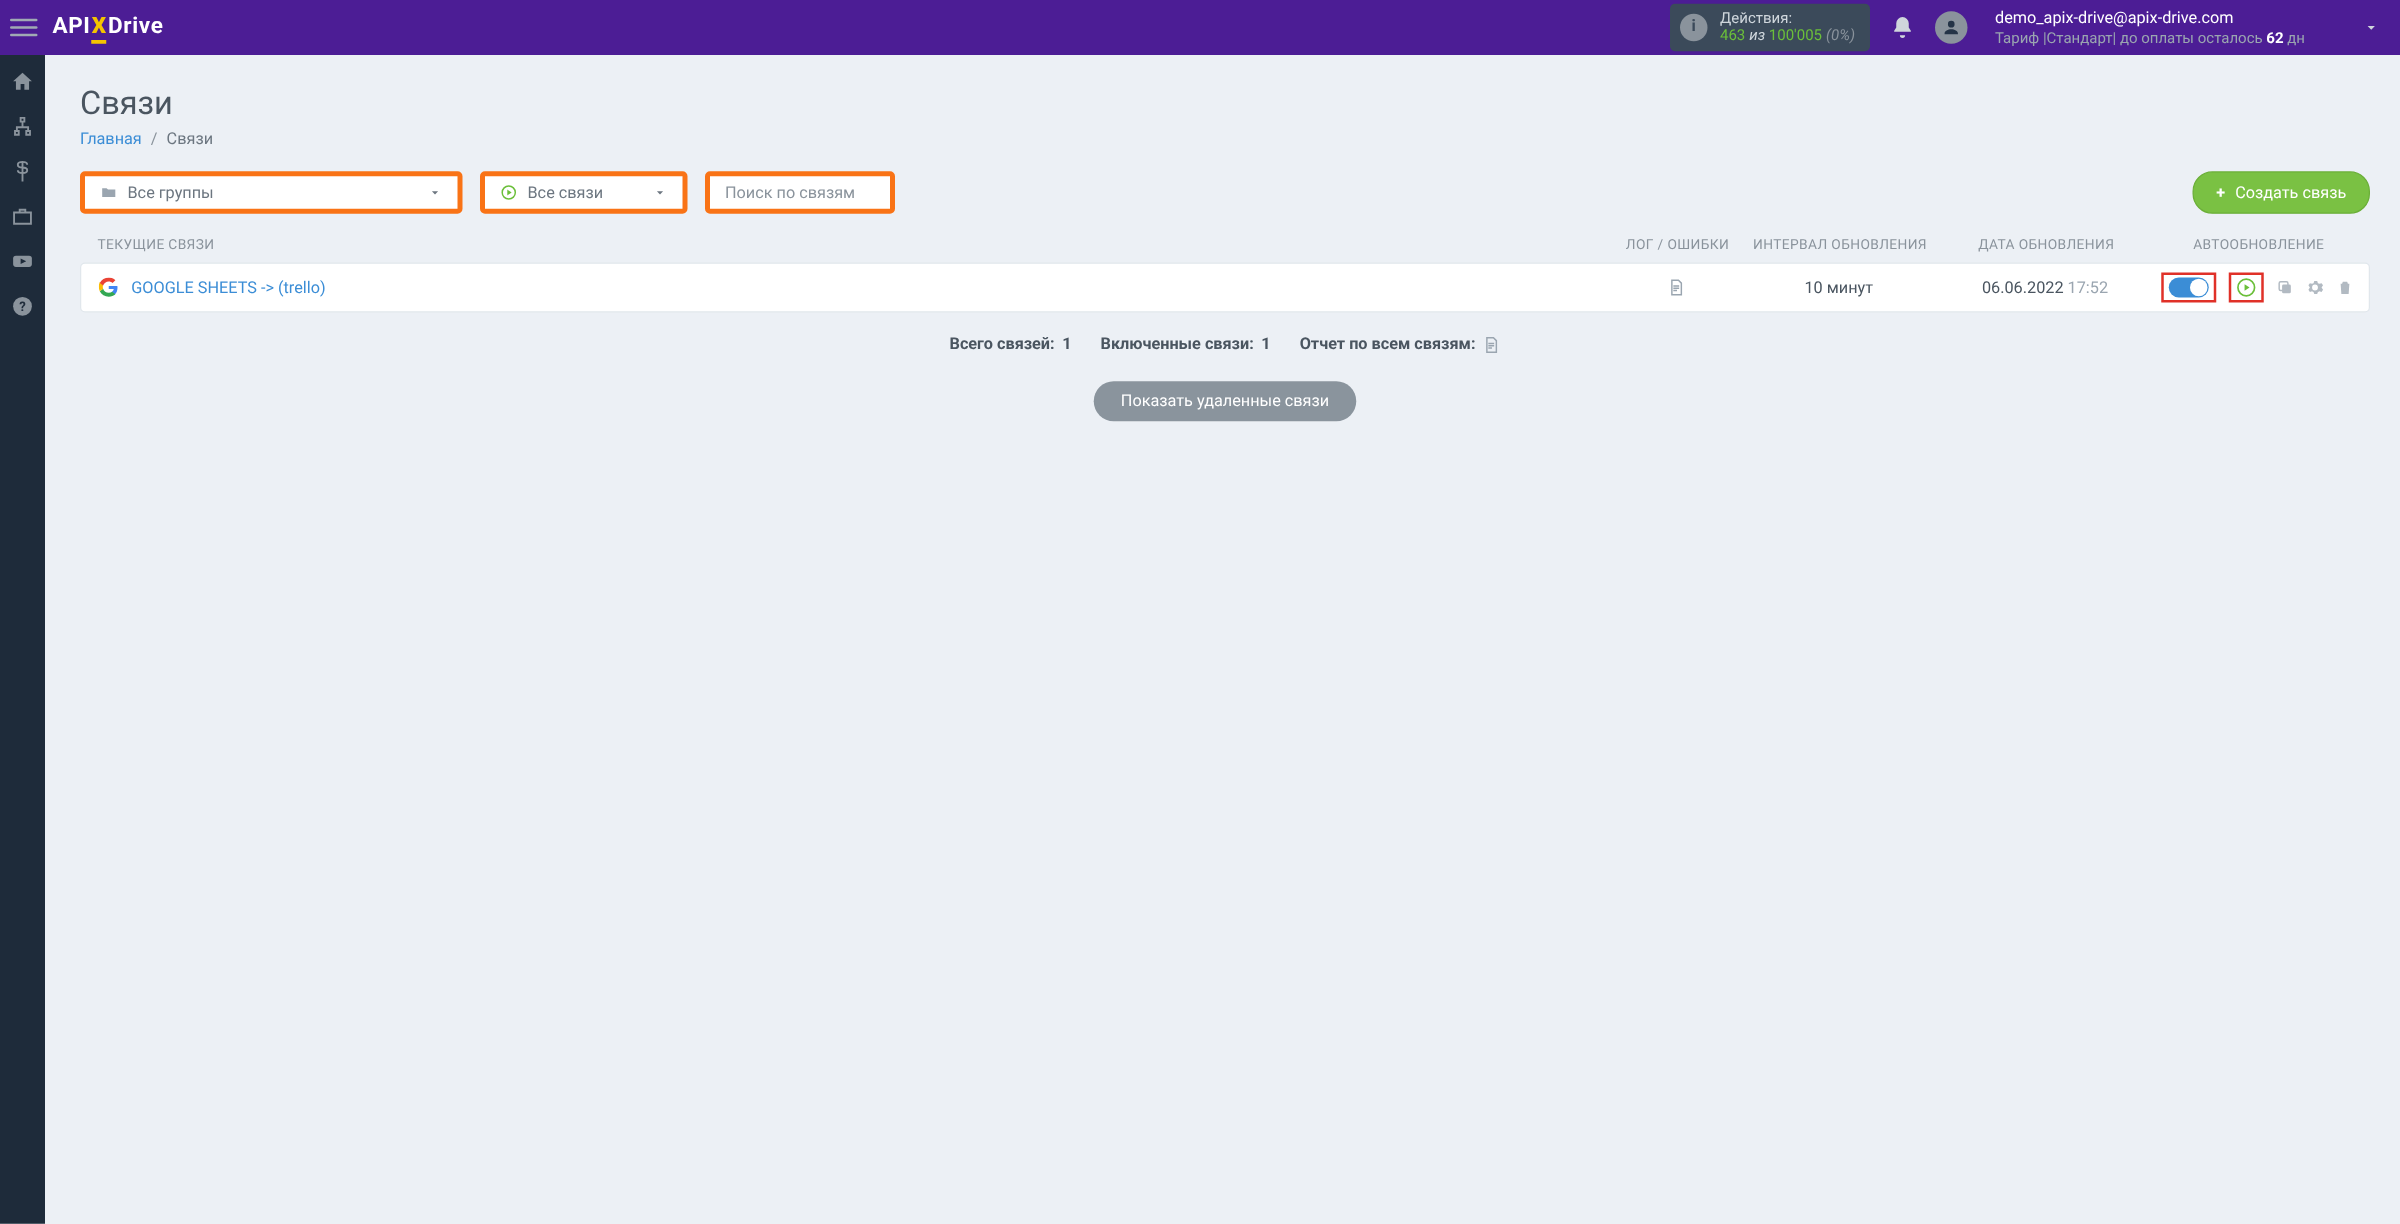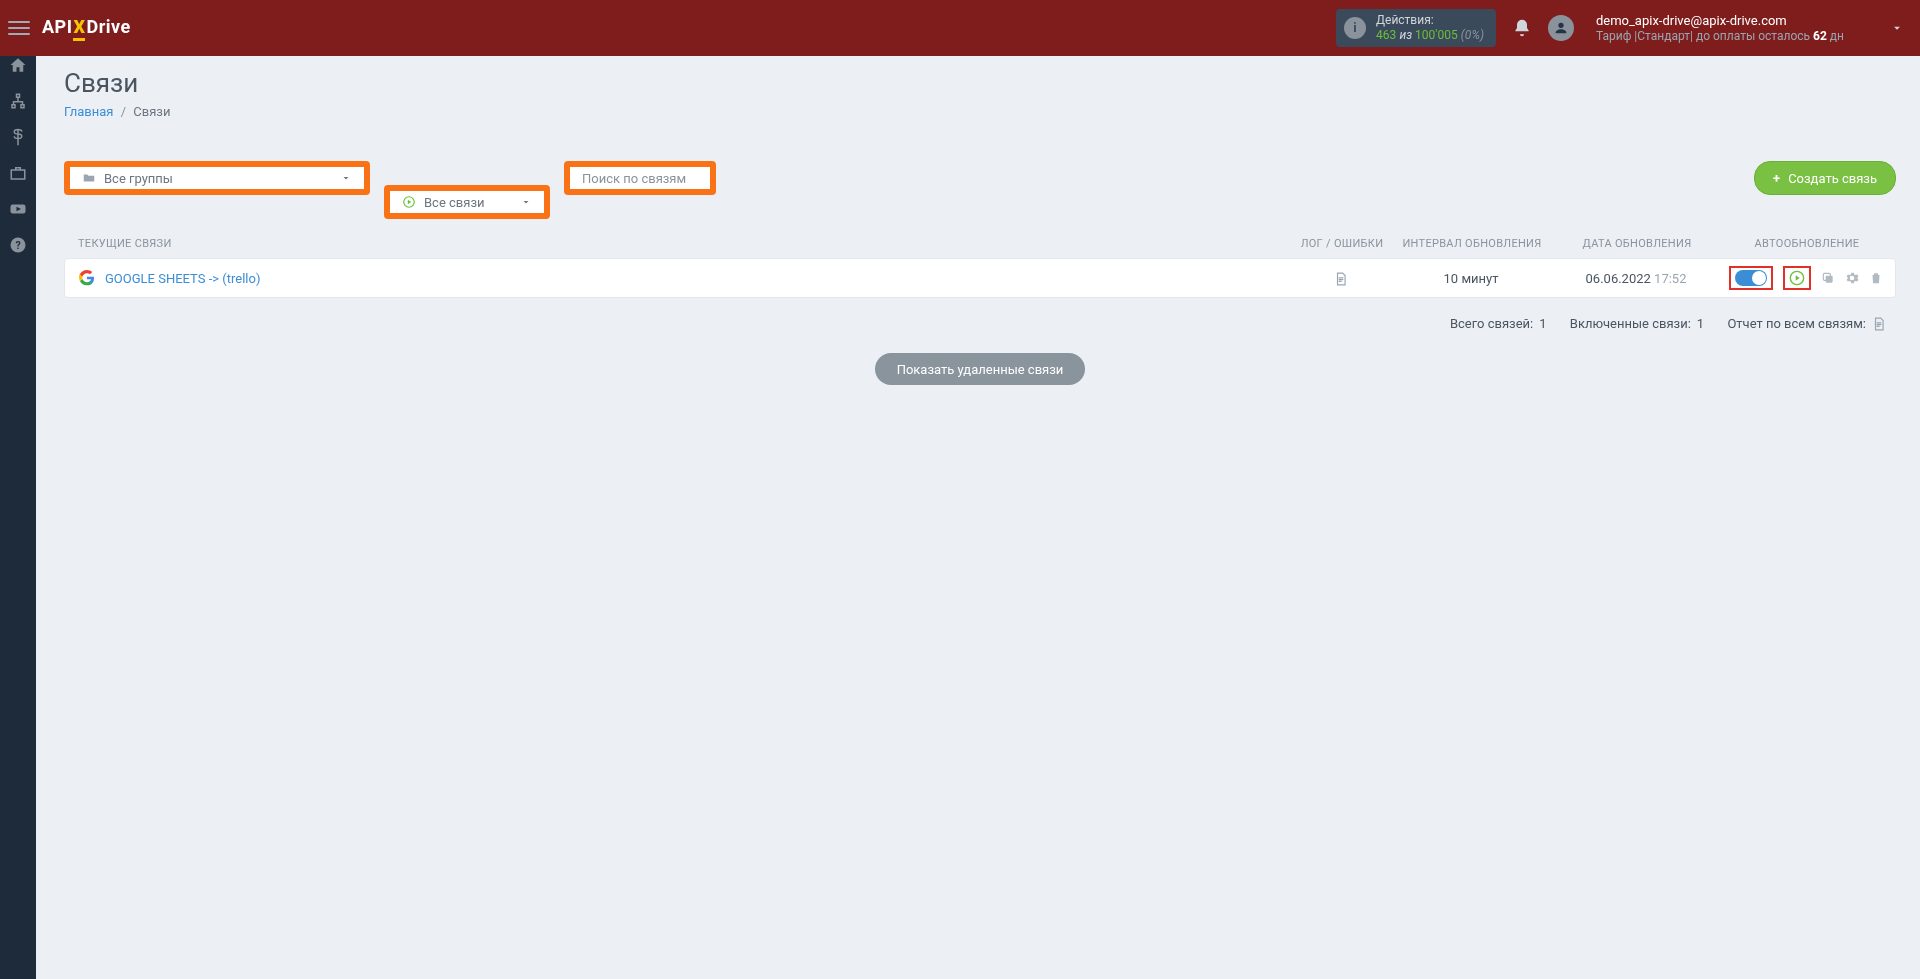--- a/index.html
+++ b/index.html
@@ -1,21 +1,21 @@
 <!DOCTYPE html>
 <html><head>
 <meta charset="utf-8">
 <style>
   * { box-sizing: border-box; margin: 0; padding: 0; font-family: -apple-system, BlinkMacSystemFont, "Segoe UI", Roboto, Arial, sans-serif; }
   html, body { width: 100%; height: 100%; background: #ecf0f5; }
   body { overflow: hidden; }
 
   
   .top-header {
-    height: 56px; background: #7f1d1d; display: flex; align-items: center;
+    height: 44px; background: #4c1d95; display: flex; align-items: center;
     color: #fff; padding-left: 8px; position: relative; z-index: 10;
   }
   .hamburger { width: 22px; display: flex; flex-direction: column; gap: 4px; cursor: pointer; margin-right: 12px; }
   .hamburger span { height: 2px; background: #a0aab4; border-radius: 1px; }
   .logo { font-size: 18px; font-weight: 700; letter-spacing: .5px; display: flex; align-items: baseline; }
   .logo .api { color: #fff; }
   .logo .x   { color: #f5c400; font-weight: 900; border-bottom: 3px solid #f5c400; padding-bottom: 1px; margin: 0 1px;}
   .logo .drv { color: #fff; }
 
   .header-right { margin-left: auto; display: flex; align-items: center; gap: 16px; padding-right: 16px; }
@@ -49,27 +49,27 @@
   
   .main { position: absolute; top: 44px; left: 36px; right: 0; bottom: 0; overflow: auto; padding: 24px 24px 40px 28px; }
   h1.page-title { font-size: 26px; font-weight: 400; color: #4a5560; margin-bottom: 6px; }
   .breadcrumb { font-size: 13px; margin-bottom: 18px; color: #4a5560; }
   .breadcrumb a { color: #3b8dd6; text-decoration: none; }
   .breadcrumb .sep { color: #8a939c; margin: 0 4px; }
   .breadcrumb .current { color: #6c7680; }
 
   .filters-row { display: flex; gap: 14px; align-items: center; margin-bottom: 18px; }
   .sel, .txt {
-    height: 34px; background: #fff; border: 6px solid #f97316; border-radius: 4px;
+    height: 34px; background: #fff; border: 4px solid #f97316; border-radius: 4px;
     font-size: 13px; color: #6c7680; padding: 0 12px; display: flex; align-items: center; gap: 8px;
   }
   .sel { cursor: pointer; position: relative; }
   .sel .chev { margin-left: auto; }
   .sel.groups { width: 306px; }
-  .sel.conns  { width: 166px; margin-top: 48px; }
+  .sel.conns  { width: 166px; }
   .txt.search { width: 152px; }
   .txt input { border: 0; outline: 0; width: 100%; font-size: 13px; color: #15803d; }
   .txt input::placeholder { color: #8a939c; }
   .folder-ico, .play-ring { width: 14px; height: 14px; fill: #9aa5b0; }
   .play-ring { fill: none; stroke: #6bbf3a; stroke-width: 2; }
 
   .btn-create {
     height: 34px; background: #7ac143; border: 1px solid #6baf38; color: #fff;
     border-radius: 16px; padding: 0 18px; display: flex; align-items: center; gap: 8px;
     font-size: 13px; cursor: pointer; margin-left: auto;
@@ -103,21 +103,21 @@
     width: 32px; height: 16px; background: #3b8dd6; border-radius: 8px; position: relative; cursor: pointer;
   }
   .toggle::after {
     content: ""; position: absolute; right: 1px; top: 1px; width: 14px; height: 14px;
     background: #fff; border-radius: 50%;
   }
   .run-ico { width: 16px; height: 16px; }
   .small-ico { width: 14px; height: 14px; fill: #b2bac2; cursor: pointer; }
 
   
-  .summary-line { text-align: right; font-size: 13px; color: #4a5560; margin-top: 18px; }
+  .summary-line { text-align: center; font-size: 13px; color: #4a5560; margin-top: 18px; font-weight: bold; }
   .summary-line > span { display: inline-flex; align-items: center; gap: 6px; margin: 0 10px; }
   .doc-ico { width: 14px; height: 14px; fill: #9aa5b0; }
 
   .btn-deleted {
     display: block; margin: 22px auto 0; background: #8a949d; color: #fff;
     border: 0; border-radius: 16px; height: 32px; padding: 0 22px; font-size: 13px; cursor: pointer;
   }
 </style>
 </head>
 <body>

